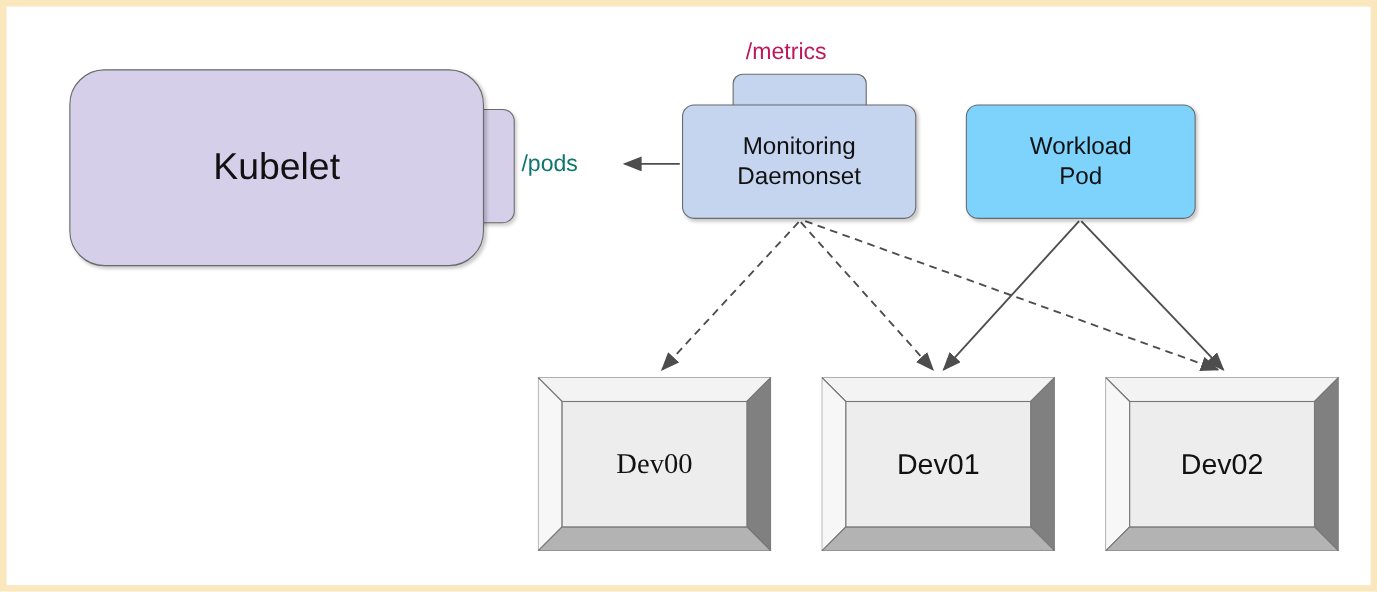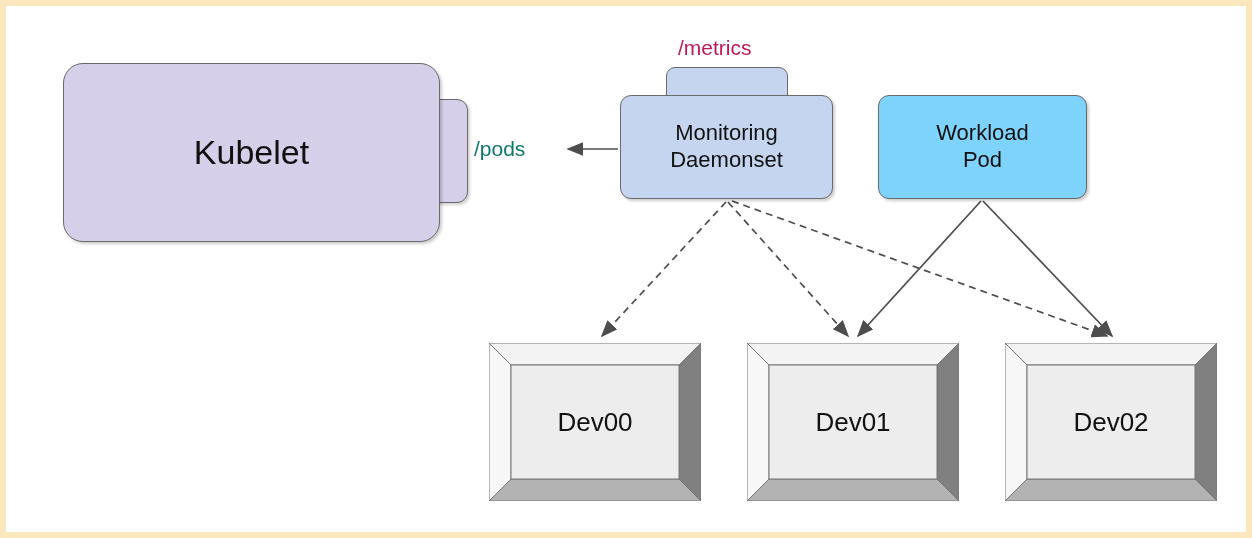--- a/index.html
+++ b/index.html
@@ -48,21 +48,21 @@
   }
 
   
   #kubelet-node {
     left: 57px;
     top: 57px;
     width: 377px;
     height: 179px;
     background: #d6cfe9;
     font-size: 34px;
-    border-radius: 20px;
+    border-radius: 32px;
     z-index: 4;
   }
   #kubelet-port {
     position: absolute;
     left: 430px;
     top: 93px;
     width: 32px;
     height: 104px;
     box-sizing: border-box;
     background: #d6cfe9;
@@ -128,21 +128,21 @@
   }
 
   
   .device {
     position: absolute;
     width: 212px;
     height: 158px;
     top: 337px;
     z-index: 3;
   }
-  #device-0 { left: 483px; }
+  #device-0 { left: 483px; font-family: Liberation Serif, serif; }
   #device-1 { left: 741px; }
   #device-2 { left: 999px; }
 
   .device svg {
     position: absolute;
     left: 0;
     top: 0;
     width: 212px;
     height: 158px;
   }

